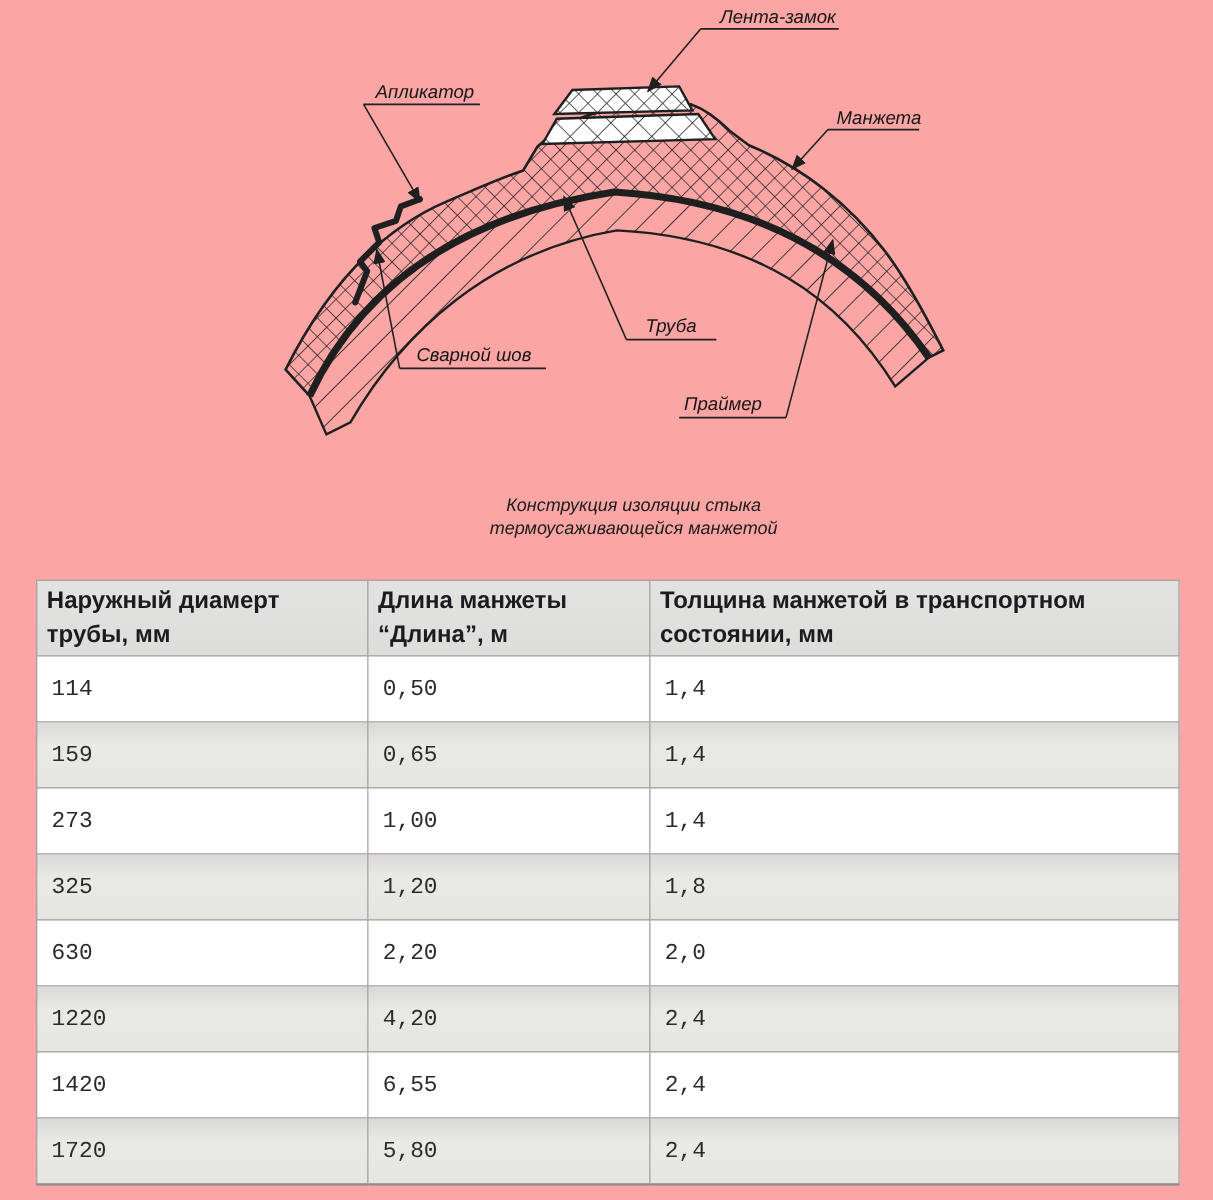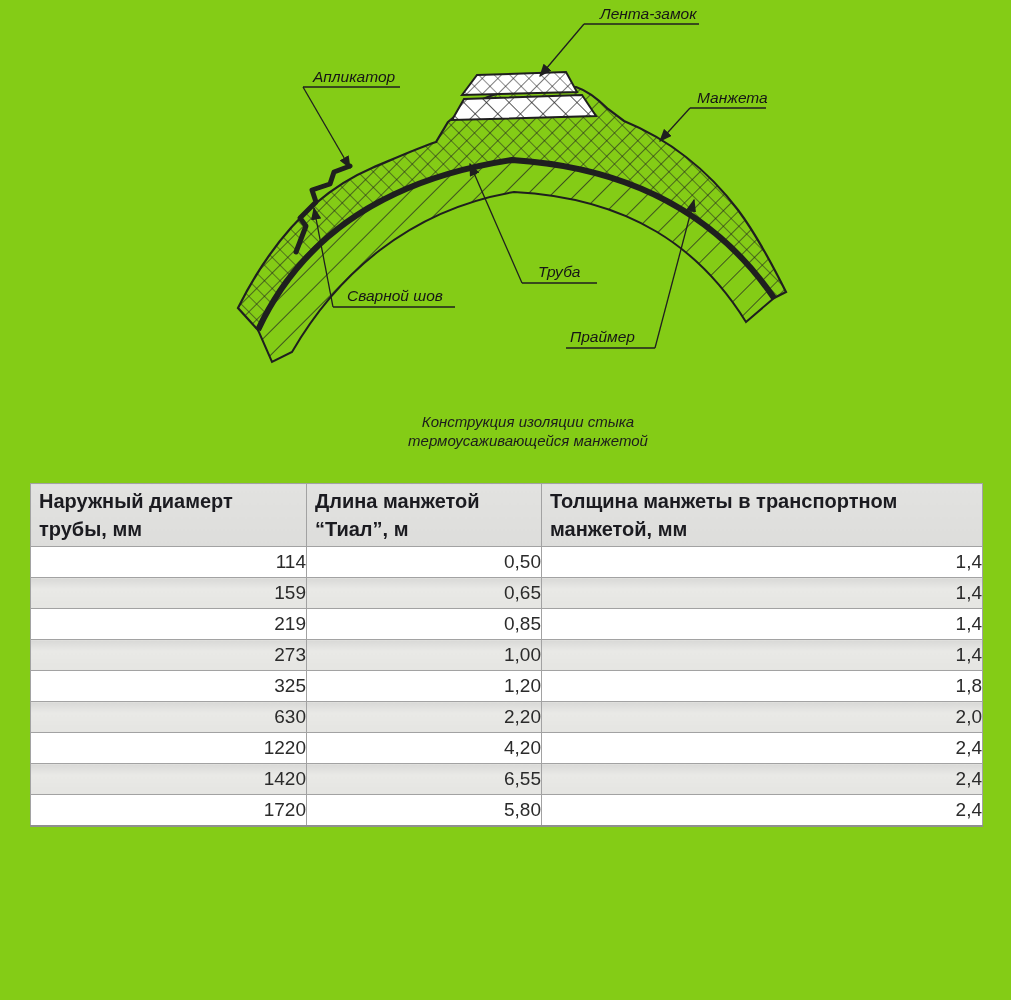--- a/index.html
+++ b/index.html
@@ -1,37 +1,38 @@
 <!DOCTYPE html>
 <html><head>
 <meta charset="utf-8">
 <style>
   html,body{margin:0;padding:0;background:#ffffff;}
   .page{
-    position:relative;width:1011px;height:1000px;background:#84cc16;
+    position:relative;width:1011px;height:1000px;background:#fca5a5;
     font-family:"Liberation Sans",sans-serif;overflow:hidden;
   }
   .diagram-svg{position:absolute;top:0;left:0;}
   .caption{
     position:absolute;top:412px;left:0;width:1056px;text-align:center;
     font-style:italic;font-size:15px;line-height:19px;color:#1c1c1c;
   }
   .spec-table{
     position:absolute;top:483px;left:30px;width:952px;
     border-collapse:collapse;table-layout:fixed;
   }
   .spec-table th,.spec-table td{border:1px solid #a2a2a2;margin-top:32px;}
   .spec-table th{
     background:linear-gradient(180deg,#e2e2e0,#dddddb);
     font-weight:bold;font-size:20px;line-height:28px;text-align:left;
     padding:2px 8px;color:#1b1b20;height:58px;vertical-align:middle;
   }
   .spec-table td{
-    font-size:19px;color:#2b2b2b;text-align:right;height:30px;padding:0;
+    font-size:19px;color:#2b2b2b;text-align:left;height:30px;padding:12px;
     background:#ffffff;
+    font-family:Liberation Mono, monospace;
   }
   .spec-table tbody tr:nth-child(even) td{
     background:linear-gradient(180deg,#d9d9d7 0,#e9e9e6 35%,#e5e5e2 100%);
   }
   .spec-table tbody tr:last-child td{border-bottom:2px solid #8f8f8f;}
   .dlabel{font-style:italic;font-size:15.5px;fill:#161616;}
 </style>
 </head>
 <body>
 
@@ -96,38 +97,33 @@
 
   <table class="spec-table">
     <colgroup>
       <col style="width:276px">
         <col style="width:235px">
         <col style="width:441px">
     </colgroup>
     <thead>
       <tr>
         <th>Наружный диамерт трубы, мм</th>
-        <th>Длина манжетой “Тиал”, м</th>
-        <th>Толщина манжеты в транспортном манжетой, мм</th>
+        <th>Длина манжеты “Длина”, м</th>
+        <th>Толщина манжетой в транспортном состоянии, мм</th>
       </tr>
     </thead>
     <tbody>
       <tr>
         <td>114</td>
         <td>0,50</td>
         <td>1,4</td>
       </tr>
       <tr>
         <td>159</td>
         <td>0,65</td>
-        <td>1,4</td>
-      </tr>
-      <tr>
-        <td>219</td>
-        <td>0,85</td>
         <td>1,4</td>
       </tr>
       <tr>
         <td>273</td>
         <td>1,00</td>
         <td>1,4</td>
       </tr>
       <tr>
         <td>325</td>
         <td>1,20</td>

